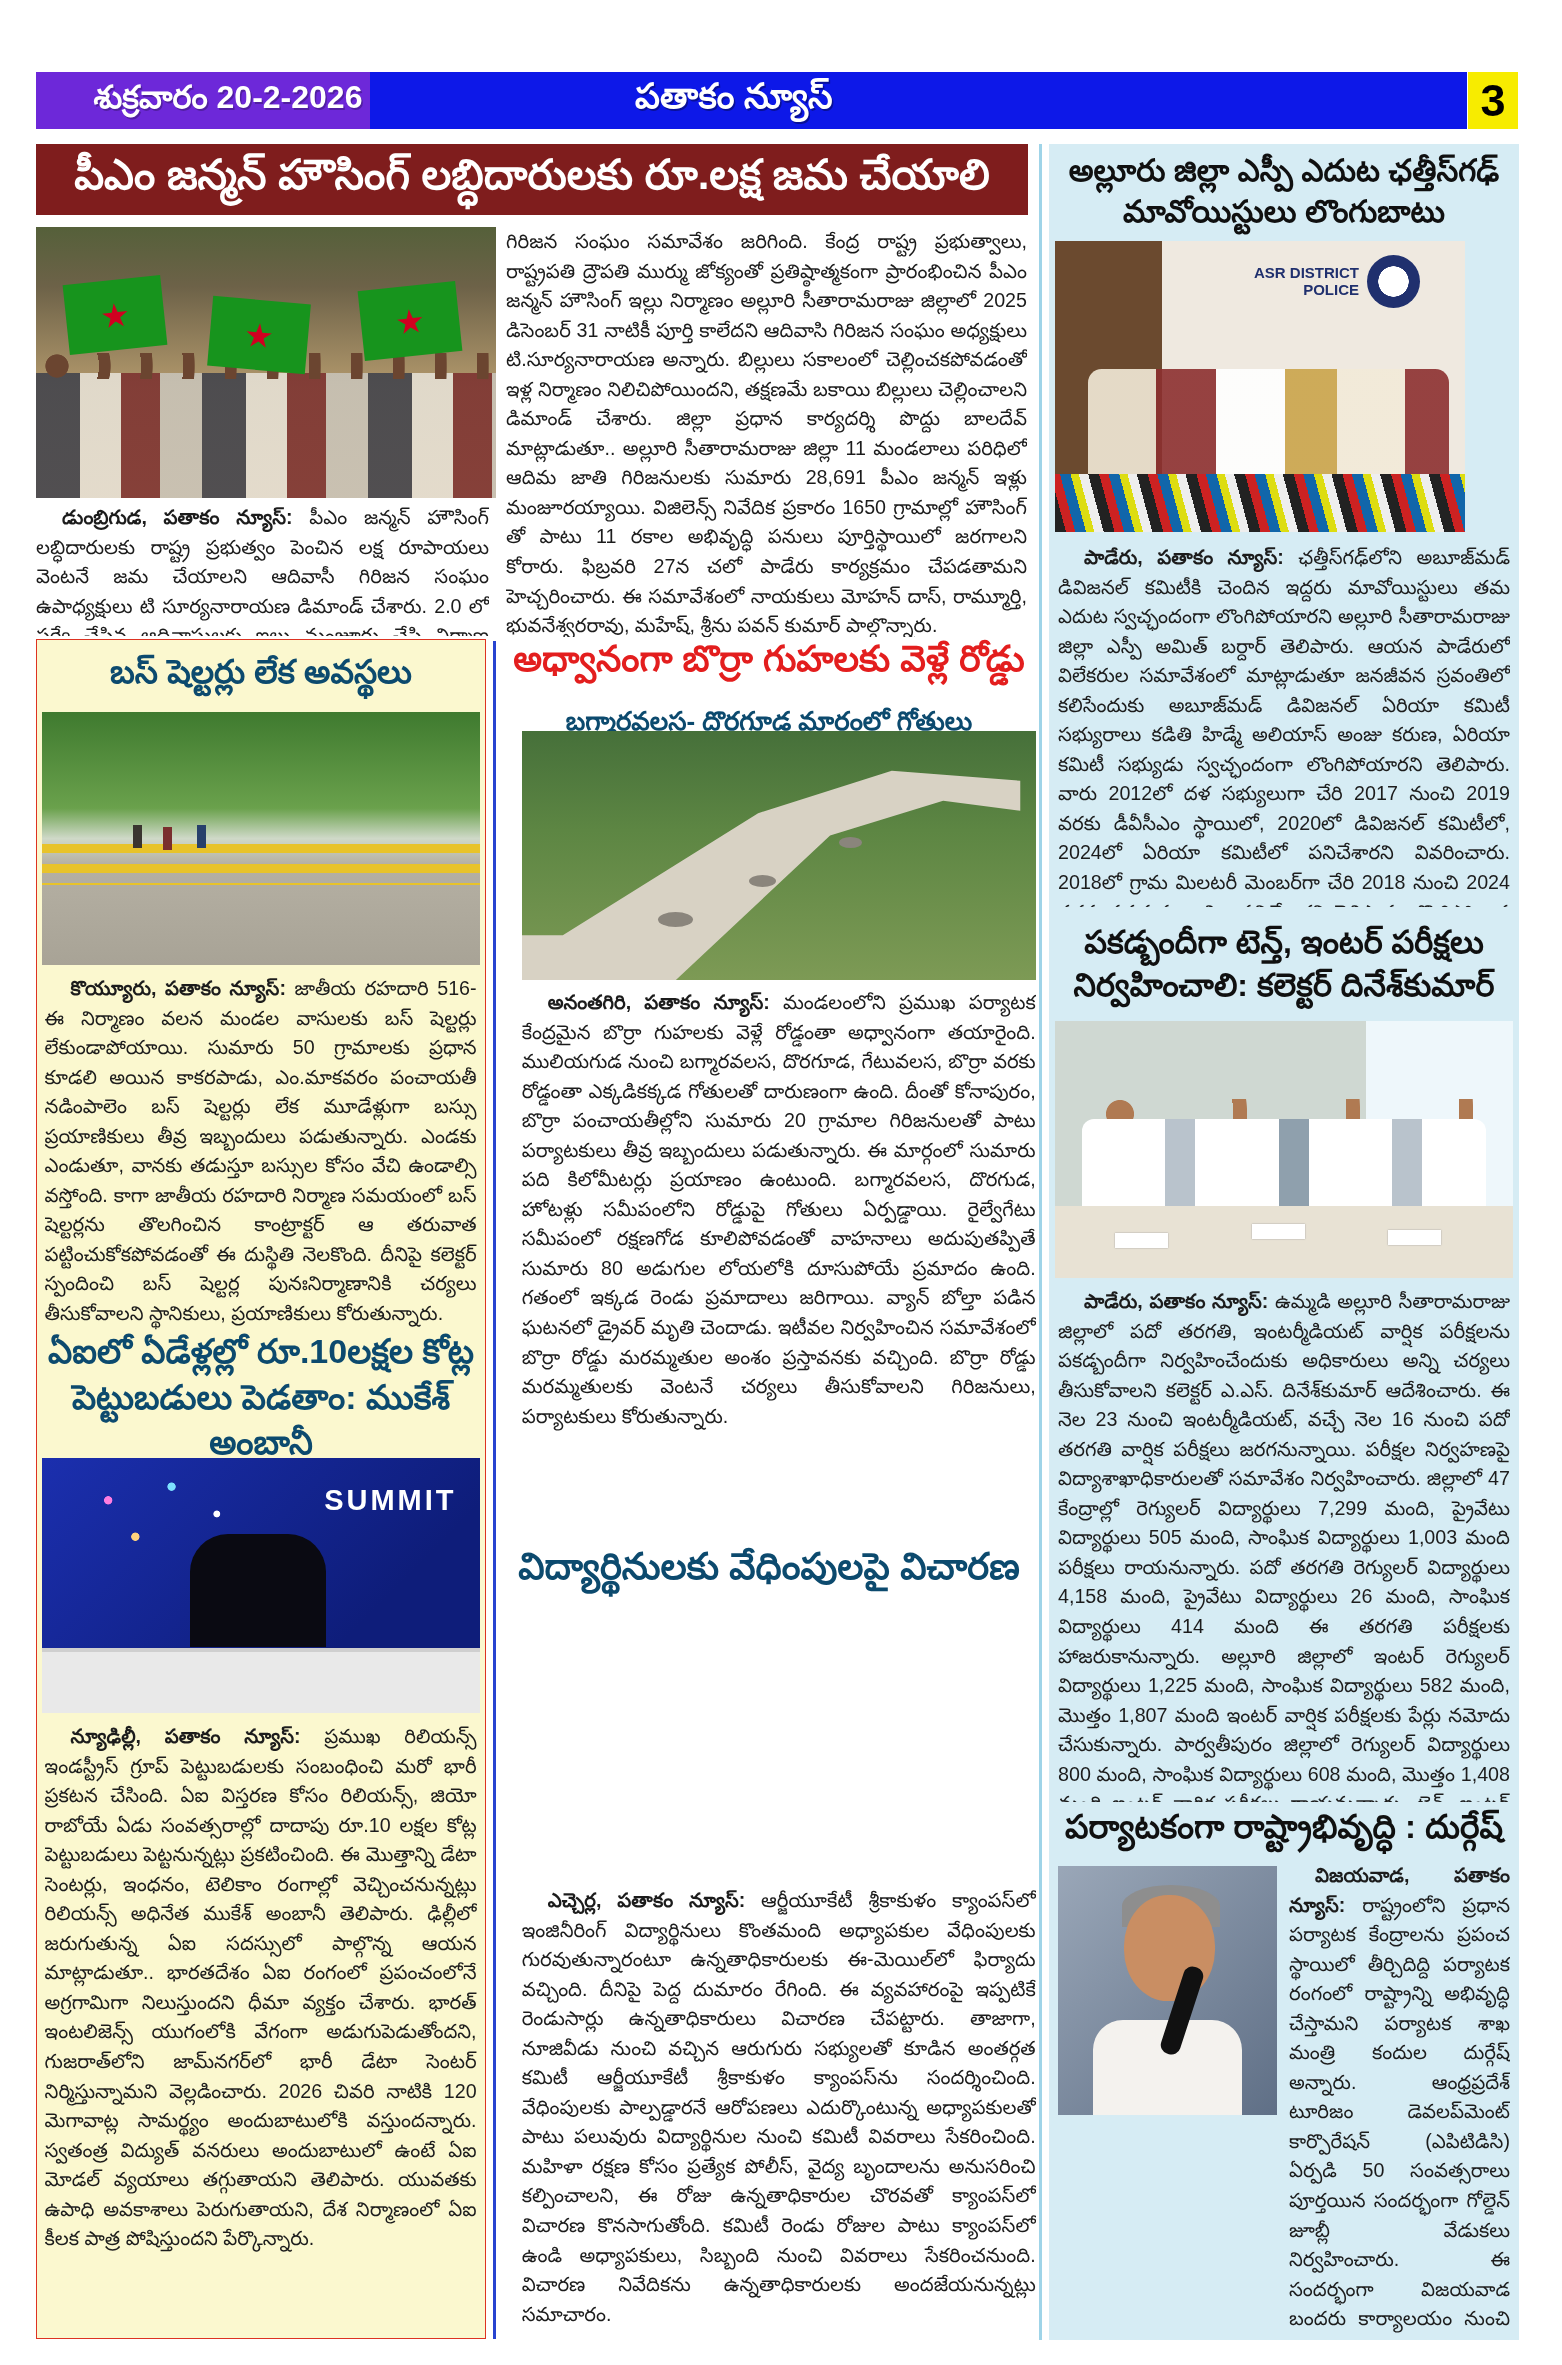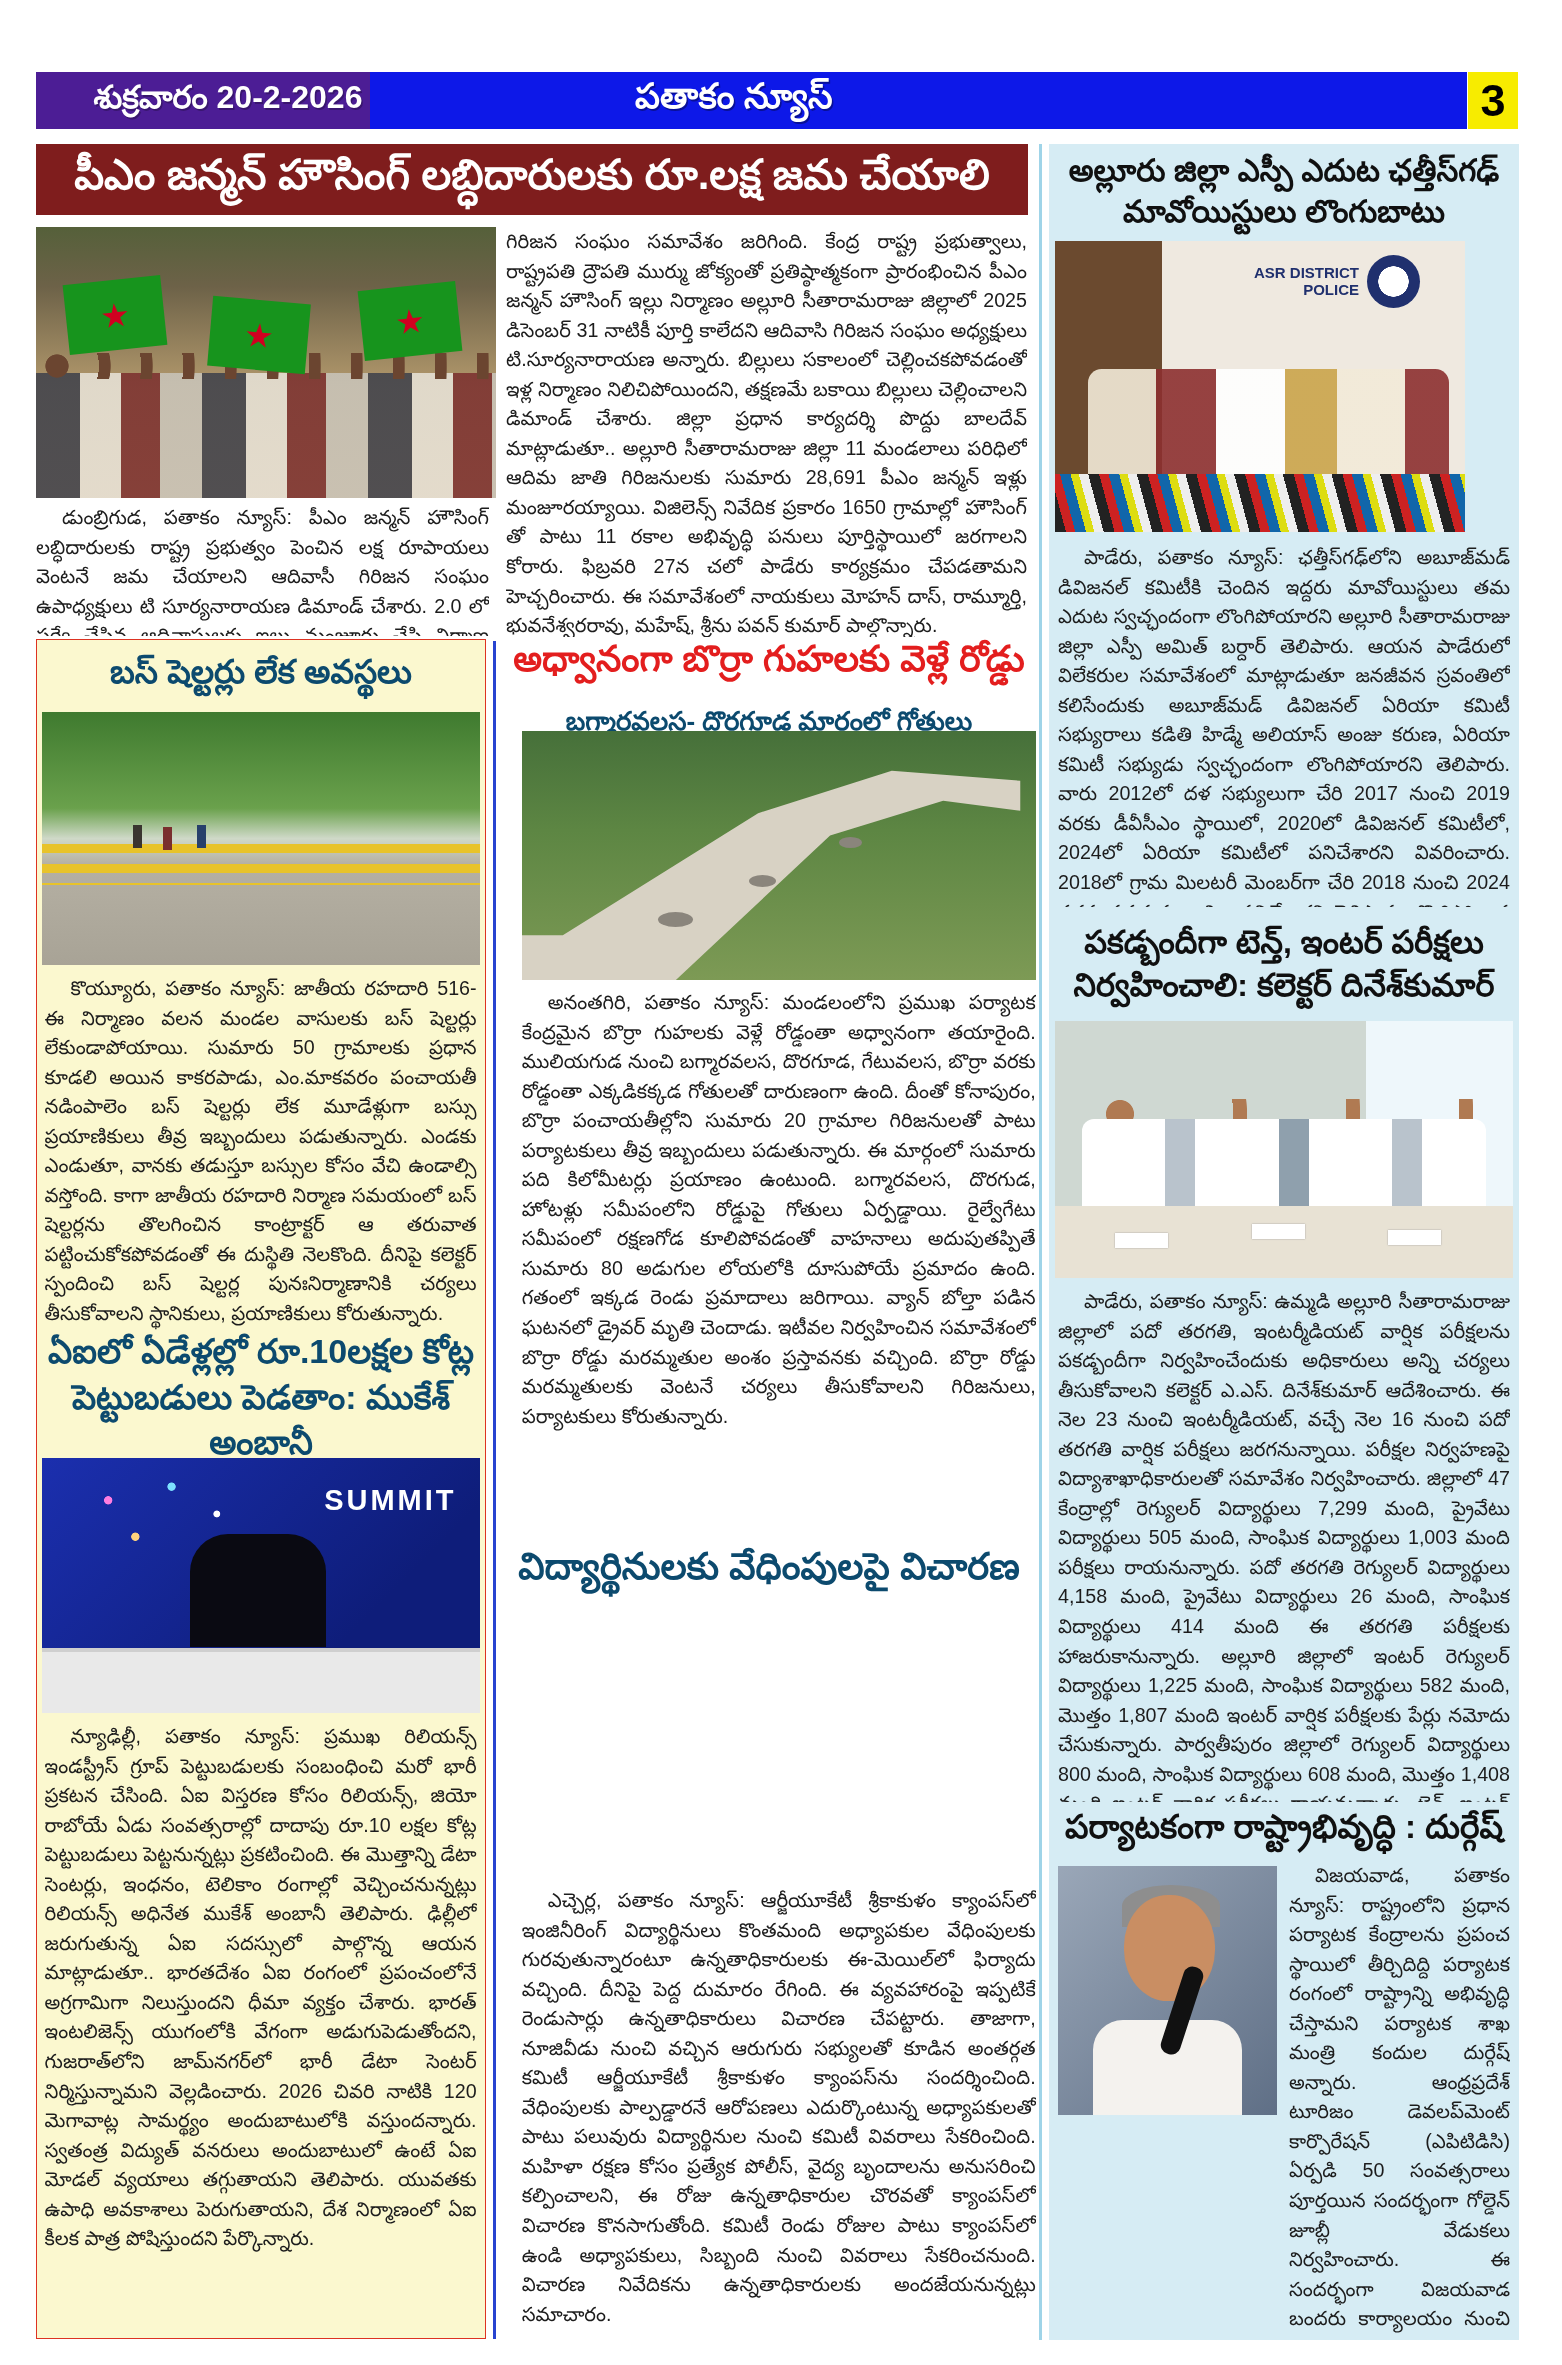--- a/index.html
+++ b/index.html
@@ -1,41 +1,41 @@
 <!DOCTYPE html>
 <html lang="te" style="font-size:12px"><head>
 <meta charset="utf-8">
 <style>
   html,body{margin:0;padding:0;background:#e9e9e9;}
   #page{position:relative;width:1562px;height:2366px;background:#ffffff;
         font-family:"Liberation Sans","DejaVu Sans",sans-serif;overflow:hidden;}
   .abs{position:absolute;}
   
-  .m-date{left:36px;top:72px;width:384px;height:57px;background:#4c1d95;color:#fff;
+  .m-date{left:36px;top:72px;width:384px;height:57px;background:#6d28d9;color:#fff;
           font-size:32px;font-weight:bold;display:flex;align-items:center;justify-content:center;
           text-shadow:1.5px 1.5px 0 rgba(0,0,0,.25);}
   .m-title{left:370px;top:72px;width:1097px;height:57px;background:#0d18e8;color:#fff;
           font-size:35px;font-weight:bold;display:flex;align-items:center;padding-left:265px;box-sizing:border-box;
           text-shadow:1.5px 1.5px 0 rgba(0,0,0,.35);}
   .m-page{left:1468px;top:72px;width:50px;height:57px;background:#f7ec00;color:#000;
           font-size:45px;font-weight:bold;display:flex;align-items:center;justify-content:center;}
   
   .hl-navy{left:36px;top:144px;width:992px;height:71px;background:#7f1d1d;color:#fff;
            font-size:42px;font-weight:bold;display:flex;align-items:center;justify-content:center;}
   .hl-blue{color:#101010;font-weight:bold;text-align:center;display:flex;align-items:center;justify-content:center;}
   
   #left-col{left:36px;top:639px;width:450px;height:1700px;background:#fbf8cf;border:1.5px solid #dd3322;box-sizing:border-box;}
   #mid-col{left:502px;top:639px;width:534px;height:1700px;background:#fff;}
   #right-col{left:1049px;top:144px;width:470px;height:2196px;background:#d6ecf4;}
   .vrule1{left:493px;top:641px;width:3px;height:1698px;background:#2743d0;}
   .vrule2{left:1039px;top:144px;width:3px;height:2196px;background:#9fd4e8;}
   
   .body-txt{font-size:19.7px;line-height:1.5;color:#1c1c1c;text-align:justify;overflow:hidden;}
   .body-txt p{margin:0;text-indent:26px;}
-  .dl{font-weight:normal;margin-top:22px;}
+  .dl{font-weight:bold;margin-top:22px;}
   
   .photo{overflow:hidden;}
   .ph-housing{background:linear-gradient(180deg,#55603a 0%,#6d6248 22%,#b49a6d 60%,#caa878 100%);}
   .crowd{position:absolute;bottom:0;left:0;width:100%;height:46%;
          background:repeating-linear-gradient(90deg,#3c3f4a 0 44px,#e8e4da 44px 85px,#7a2e2e 85px 124px,#c9c5bb 124px 166px);
          opacity:.85;}
   .heads{position:absolute;bottom:44%;left:0;width:100%;height:26px;
          background:repeating-radial-gradient(circle at 21px 13px,#6b4530 0 11.3px,transparent 12px 42px);}
   .flag{position:absolute;width:98px;height:70px;background:#17941d;color:#d00020;
         display:flex;align-items:center;justify-content:center;font-size:33px;transform:rotate(-6deg);}

